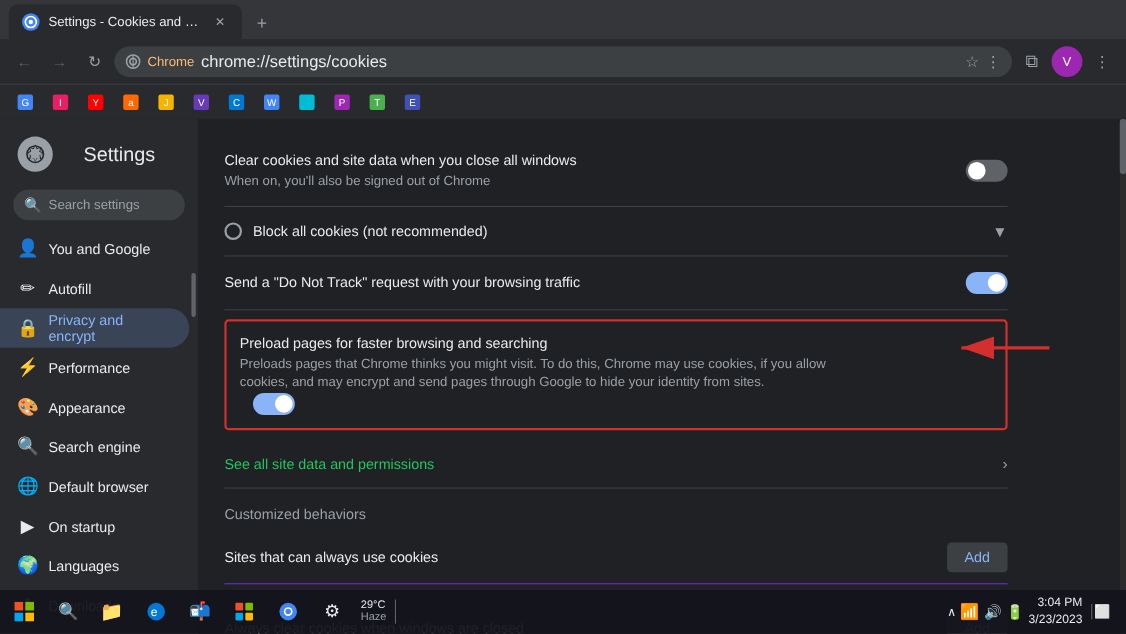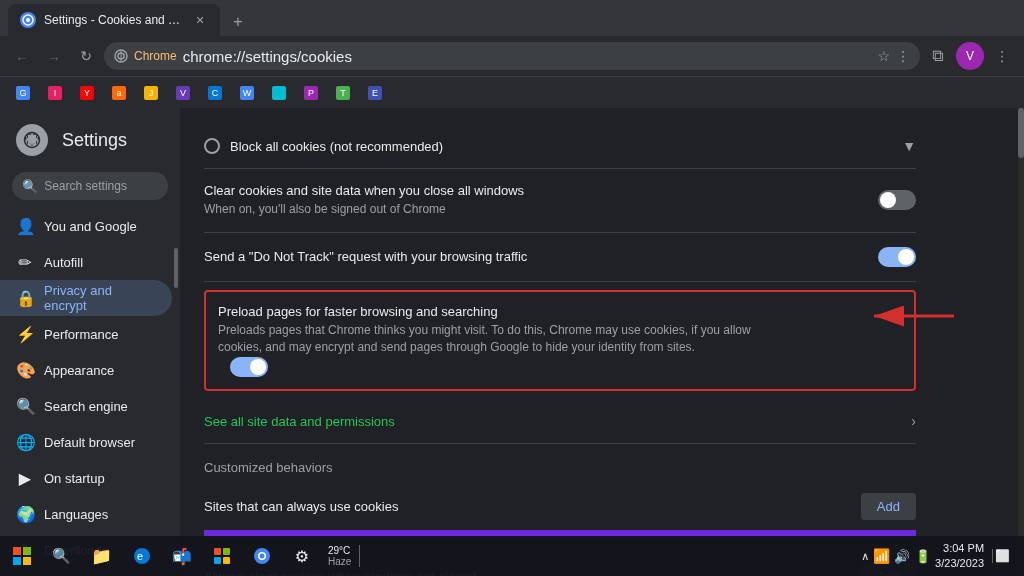--- a/index.html
+++ b/index.html
@@ -168,21 +168,21 @@
     .sidebar {
       width: 180px;
       background: #292a2d;
       flex-shrink: 0;
       overflow-y: auto;
       padding: 8px 0;
     }
     .sidebar-header {
       display: flex;
       align-items: center;
-      gap: 14px;
+      gap: 28px;
       padding: 8px 16px 16px;
     }
     .settings-logo {
       width: 32px;
       height: 32px;
       background: #9aa0a6;
       border-radius: 50%;
       display: flex;
       align-items: center;
       justify-content: center;
@@ -335,21 +335,21 @@
       padding: 6px 16px;
       font-size: 13px;
       cursor: pointer;
     }
 
     .sites-row {
       display: flex;
       align-items: center;
       justify-content: space-between;
       padding: 10px 0;
-      border-bottom: 7px solid #6d28d9;
+      border-bottom: 1px solid #6d28d9;
       gap: 16px;
     }
 
     .no-sites {
       font-size: 13px;
       color: #9aa0a6;
       padding: 8px 0 8px 8px;
     }
 
     
@@ -575,33 +575,33 @@
       
     </div>
 
     <div style="position:absolute;right:2px;top:30%;width:4px;height:40px;background:#5f6368;border-radius:2px;"></div>
   </div>
 
   <div class="content" style="position:relative;">
     <div class="settings-content">
 
       <div class="setting-row">
+        <div>
+          <div class="setting-label">Clear cookies and site data when you close all windows</div>
+          <div class="setting-sublabel">When on, you'll also be signed out of Chrome</div>
+        </div>
+        <div class="toggle off"></div>
+      </div>
+
+      <div class="setting-row">
         <div style="display:flex;align-items:center;gap:10px;">
           <div class="radio"></div>
           <span class="setting-label">Block all cookies (not recommended)</span>
         </div>
         <span style="color:#9aa0a6;font-size:14px;">▼</span>
-      </div>
-
-      <div class="setting-row">
-        <div>
-          <div class="setting-label">Clear cookies and site data when you close all windows</div>
-          <div class="setting-sublabel">When on, you'll also be signed out of Chrome</div>
-        </div>
-        <div class="toggle off"></div>
       </div>
 
       <div class="setting-row">
         <div>
           <div class="setting-label">Send a "Do Not Track" request with your browsing traffic</div>
         </div>
         <div class="toggle on"></div>
       </div>
 
       <div class="highlighted-section">

